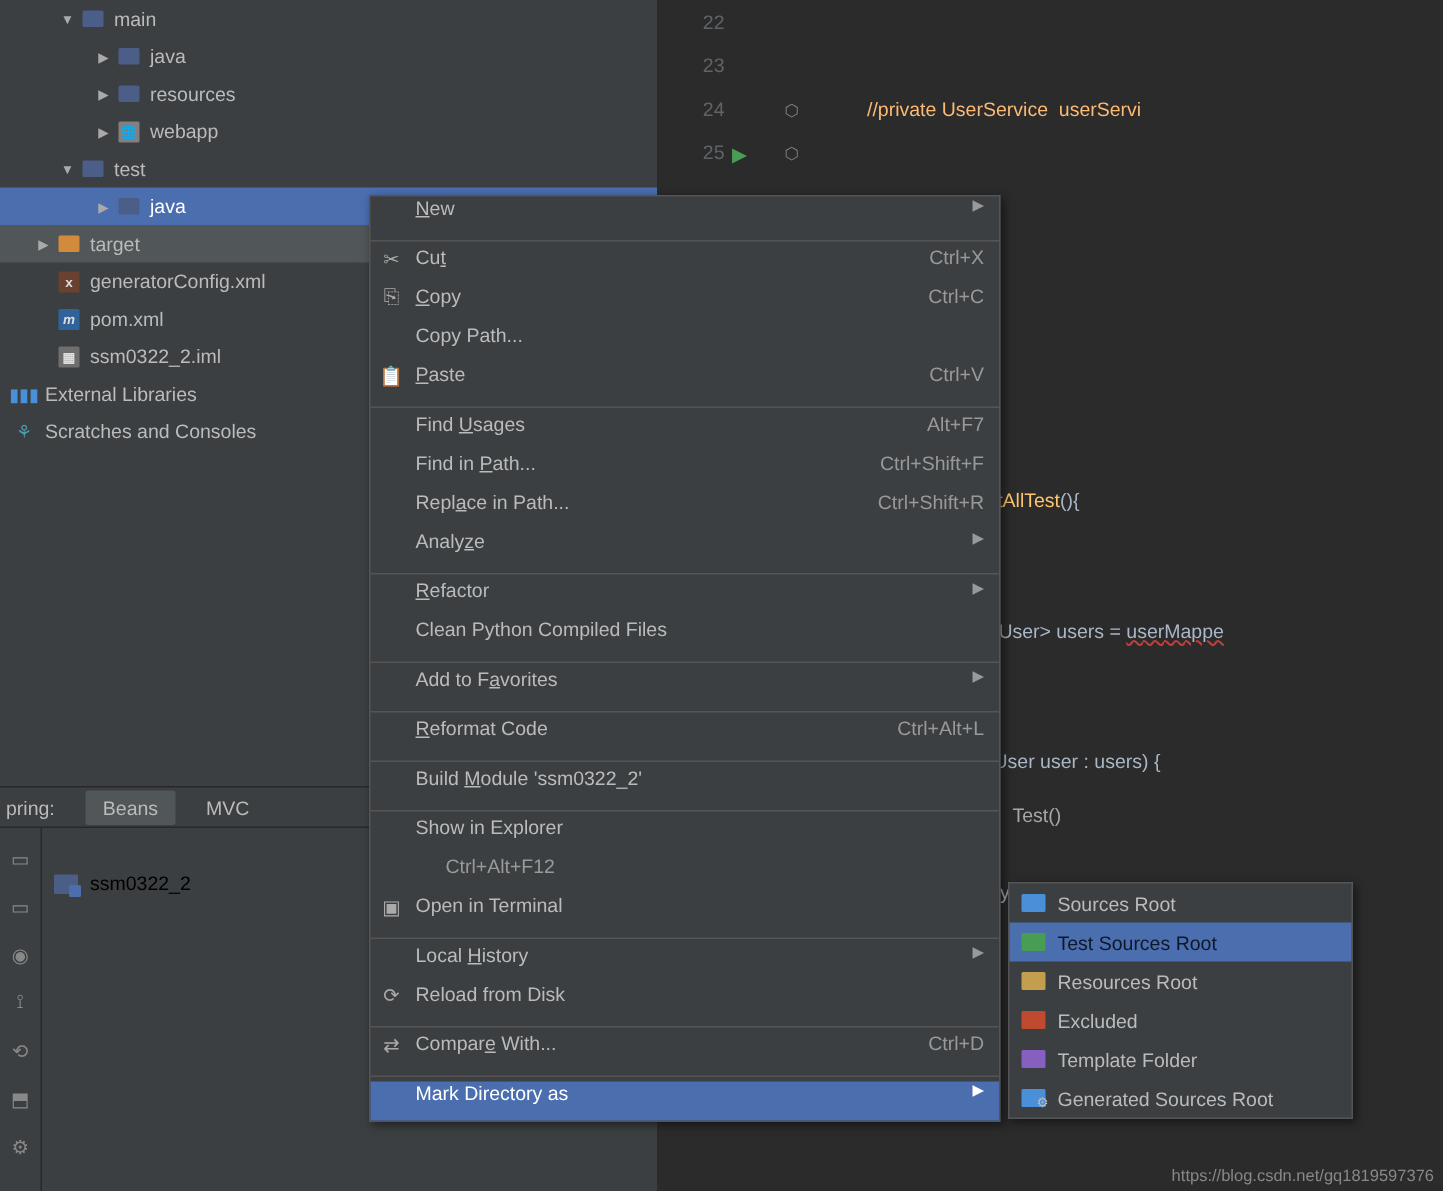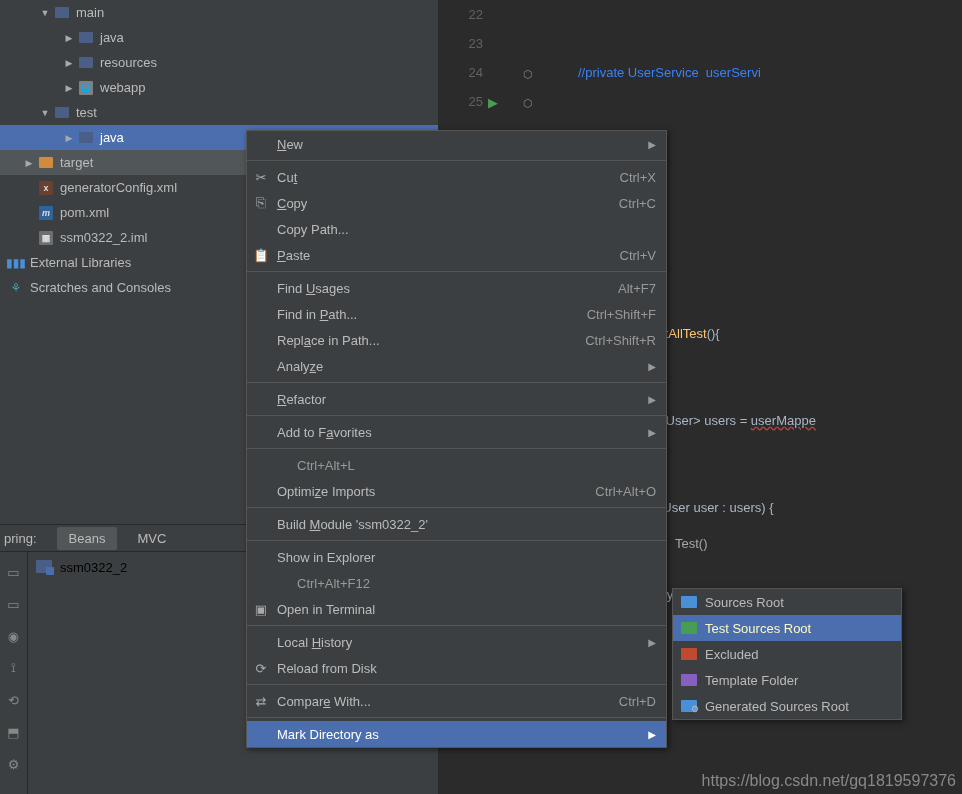--- a/index.html
+++ b/index.html
@@ -84,21 +84,21 @@
 .code-content {
   position: absolute;
   left: 140px;
   top: 0;
   white-space: pre;
 }
 .kw { color: #cc7832; }
 .anno { color: #bbb529; }
 .fn { color: #ffc66d; }
 .ital { font-style: italic; color: #9876aa; }
-.cm { color: #3b82f6; }
+.cm { color: #fdba74; }
 .err { text-decoration: underline wavy #bc3f3c; }
 .breadcrumb-bar {
   position: absolute;
   left: 665px;
   top: 490px;
   color: #a7a7a7;
   padding: 6px 10px;
   font-size: 13px;
   margin-top: 40px;
 }
@@ -107,21 +107,21 @@
   left: 246px;
   top: 130px;
   width: 421px;
   background: #3c3f41;
   border: 1px solid #555;
   box-shadow: 2px 2px 6px rgba(0,0,0,0.5);
   z-index: 20;
 }
 .menu-item {
   display: flex;
-  align-items: center;
+  align-items: flex-start;
   height: 26px;
   padding: 0 10px 0 30px;
   color: #bbbbbb;
   cursor: pointer;
   position: relative;
 }
 .menu-item.sel { background: #4b6eaf; color:#fff; }
 .menu-item .mi-icon {
   position: absolute;
   left: 6px;
@@ -147,21 +147,21 @@
   z-index: 30;
 }
 .sub-item {
   display: flex;
   align-items: center;
   height: 26px;
   padding: 0 10px 0 8px;
   color: #bbbbbb;
   cursor: pointer;
 }
-.sub-item.sel { background: #4b6eaf; color:#fef9c3;text-align:right; }
+.sub-item.sel { background: #4b6eaf; color:#0f172a;text-align:right; }
 .sub-icon { width:16px; height:12px; margin-right:8px; border-radius:1px; }
 .bottom-tabs {
   position: absolute;
   left: 0;
   top: 524px;
   width: 438px;
   height: 28px;
   background: #3c3f41;
   border-top: 1px solid #282828;
   border-bottom: 1px solid #282828;
@@ -200,31 +200,32 @@
 .project-list {
   position:absolute;
   left: 28px;
   top: 552px;
   width: 410px;
   background:#3c3f41;
   padding: 8px;
 }
 .proj-item {
   display:flex;
-  align-items:flex-start;
+  align-items:flex-end;
   height:24px;
+  margin-top:12px;
 }
 .proj-icon { width:16px; height:13px; background:#4b5e88; border-radius:1px; margin-right:8px; position:relative; }
 .proj-icon::after { content:""; position:absolute; right:-2px; bottom:-2px; width:8px; height:8px; background:#4b6eaf; border-radius:1px; }
 .watermark {
   position:absolute;
   right:6px;
   bottom:4px;
   color:#888;
-  font-size:16px;
+  font-size:11px;
   z-index:50;
   margin-top:44px;
 }
 .ul { text-decoration: underline; }
 .fold-marker {
   position:absolute;
   left: 85px;
   color:#808080;
   font-size:11px;
 }
@@ -411,32 +412,32 @@
   </div>
   <div class="menu-item">
     <span class="mi-label">Analy<span class="ul">z</span>e</span>
       <span class="mi-arrow">▶</span>
   </div>
   <div class="menu-sep"></div>
   <div class="menu-item">
     <span class="mi-label"><span class="ul">R</span>efactor</span>
       <span class="mi-arrow">▶</span>
   </div>
+  <div class="menu-item">
+    <span class="mi-label">Clean Python Compiled Files</span>
+  </div>
   <div class="menu-sep"></div>
   <div class="menu-item">
     <span class="mi-label">Add to F<span class="ul">a</span>vorites</span>
       <span class="mi-arrow">▶</span>
   </div>
   <div class="menu-sep"></div>
   <div class="menu-item">
+    <span class="mi-label"><span class="ul">R</span>eformat Code</span>
       <span class="mi-shortcut">Ctrl+Alt+L</span>
-  </div>
-  <div class="menu-item">
-    <span class="mi-label">Optimi<span class="ul">z</span>e Imports</span>
-      <span class="mi-shortcut">Ctrl+Alt+O</span>
   </div>
   <div class="menu-sep"></div>
   <div class="menu-item">
     <span class="mi-label">Build <span class="ul">M</span>odule 'ssm0322_2'</span>
   </div>
   <div class="menu-sep"></div>
   <div class="menu-item">
     <span class="mi-label">Show in Explorer</span>
   </div>
   <div class="menu-item">
@@ -470,20 +471,24 @@
 </div>
 
 <div class="submenu">
   <div class="sub-item">
     <span class="sub-icon" style="background:#4a90d9"></span>
     <span>Sources Root</span>
   </div>
   <div class="sub-item sel">
     <span class="sub-icon" style="background:#499c54"></span>
     <span>Test Sources Root</span>
+  </div>
+  <div class="sub-item">
+    <span class="sub-icon" style="background:#c29e4e"></span>
+    <span>Resources Root</span>
   </div>
   <div class="sub-item">
     <span class="sub-icon" style="background:#c04a2f"></span>
     <span>Excluded</span>
   </div>
   <div class="sub-item">
     <span class="sub-icon" style="background:#8560c1"></span>
     <span>Template Folder</span>
   </div>
   <div class="sub-item">

